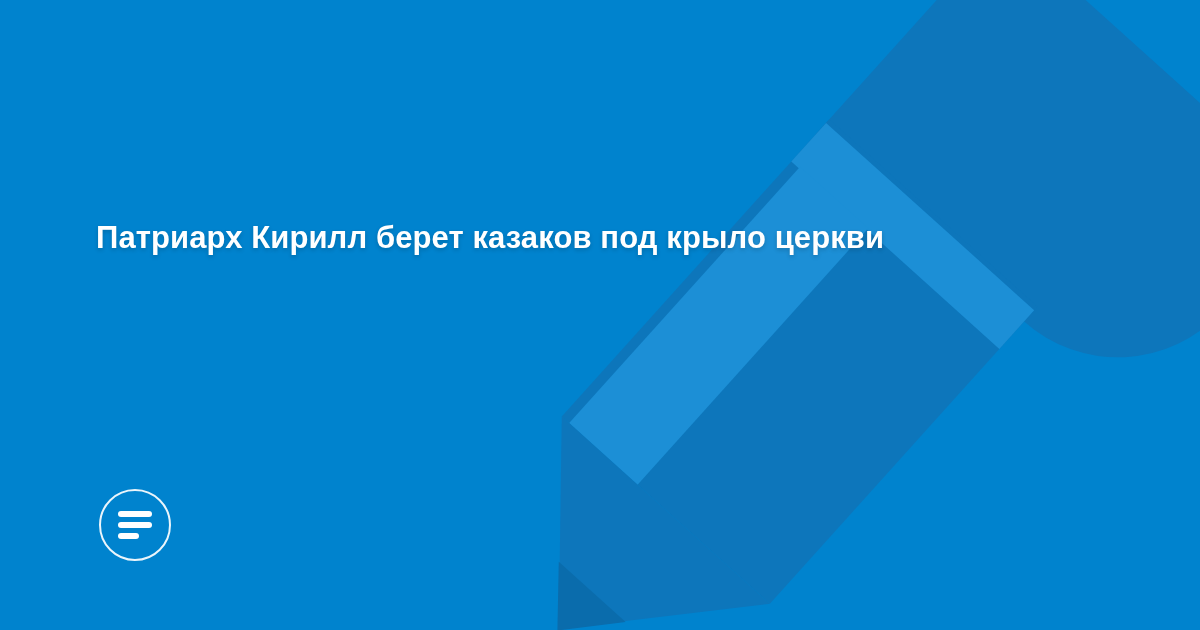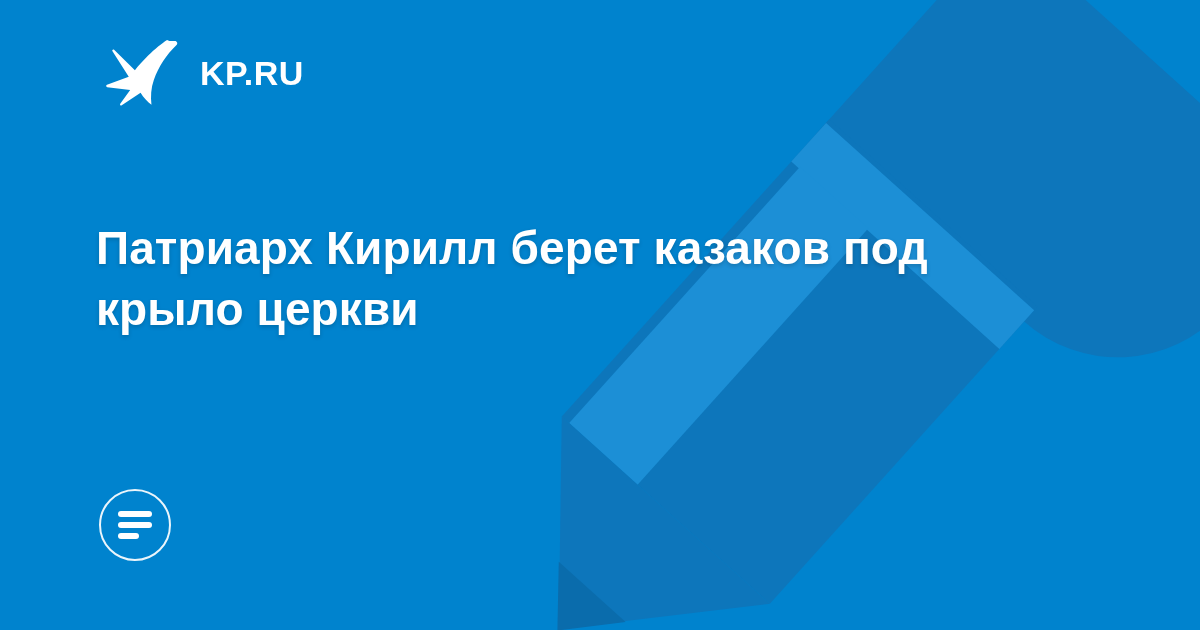--- a/index.html
+++ b/index.html
@@ -61,21 +61,21 @@
   }
 
   
   .headline {
     position: absolute;
     left: 96px;
     top: 218px;
     z-index: 3;
     width: 960px;
     color: #ffffff;
-    font-size: 46px;
+    font-size: 31px;
     font-weight: bold;
     line-height: 1.32;
     letter-spacing: 0.1px;
     text-shadow: 0 2px 4px rgba(0,0,0,0.18);
     margin: 0;
   }
 
   
   .menu-button {
     position: absolute;
@@ -139,40 +139,20 @@
           <rect x="770" y="255" width="92" height="345" fill="#1C8FD6"></rect>
 
           <path d="M 760 600 L 1040 600 L 900 760 Z" fill="#0D76BB"></path>
 
           <path d="M 855 710 L 945 710 L 900 762 Z" fill="#0A6CAC"></path>
         </g>
       </g>
     </svg>
   </div>
 
-  <div class="brand">
-    <span class="brand-bird">
-      <svg viewBox="0 0 80 74" xmlns="http://www.w3.org/2000/svg" aria-hidden="true">
-        <path fill="#ffffff" d="M66.5 2.0 C61.0 5.5 53.5 11.5 46.5 18.5
-                 C41.0 24.0 36.0 29.5 32.5 34.0
-                 L10.5 12.5 C9.5 11.6 8.0 12.8 8.8 13.9
-                 L26.0 41.0
-                 L3.0 49.5 C1.7 50.0 1.9 51.9 3.3 52.1
-                 L27.5 55.0
-                 L17.0 69.5 C16.2 70.6 17.5 71.9 18.6 71.2
-                 L38.5 58.0
-                 C41.5 63.0 45.5 67.5 50.0 70.5
-                 C49.0 62.0 49.5 53.0 52.5 44.5
-                 C57.5 30.5 66.0 17.5 76.5 7.5
-                 C78.2 5.9 77.0 3.2 74.8 3.2
-                 L69.0 3.2 Z"></path>
-      </svg>
-    </span>
-    <span class="brand-word">KP.RU</span>
-  </div>
 
   <h1 class="headline">Патриарх Кирилл берет казаков под крыло церкви</h1>
 
   <button class="menu-button">
     <span class="menu-glyph">
       <span class="bar-1"></span>
       <span class="bar-2"></span>
       <span class="bar-3"></span>
     </span>
   </button>

